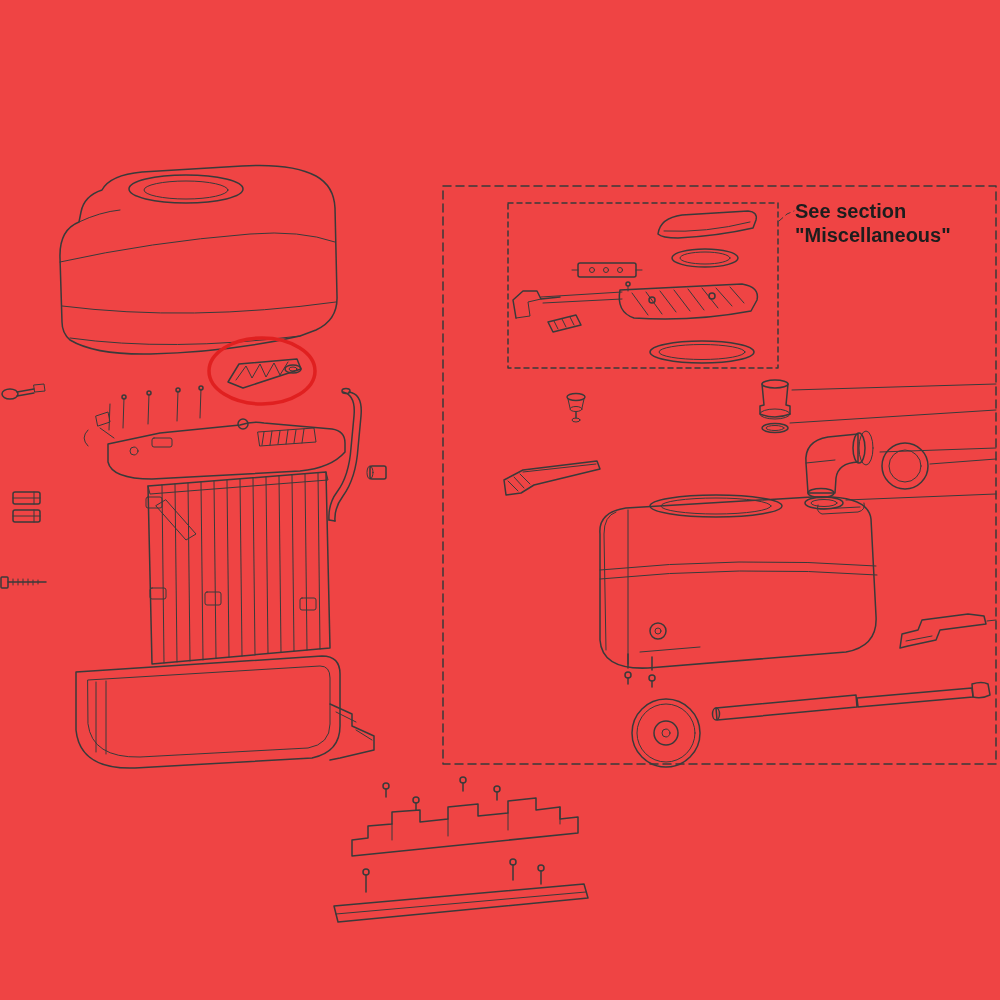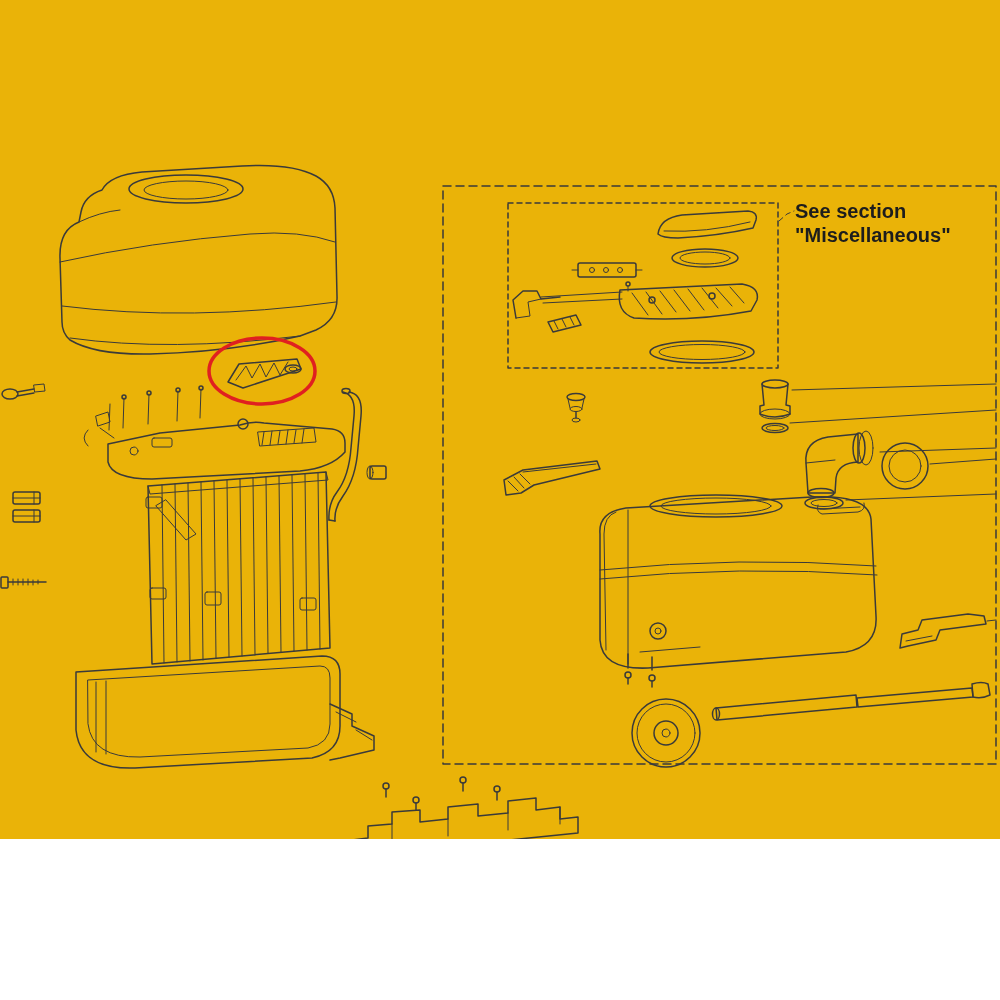--- a/index.html
+++ b/index.html
@@ -1,16 +1,16 @@
 <!DOCTYPE html>
 <html><head>
 <meta charset="utf-8">
 <style>
   html,body{margin:0;padding:0;background:#ffffff;}
-  .stage{position:relative;width:1000px;height:839px;background:#eab308;overflow:hidden;
+  .stage{position:relative;width:1000px;height:1000px;background:#ef4444;overflow:hidden;
          font-family:"Liberation Sans",sans-serif;}
   svg{display:block;}
   .ln{stroke:#3a3a3a;stroke-width:1.5;fill:none;stroke-linecap:round;stroke-linejoin:round;}
   .thin{stroke-width:1;}
   .dash{stroke-dasharray:8 5;}
   .dash2{stroke-dasharray:5 4;}
   .lbl{font-family:"Liberation Sans",sans-serif;font-weight:bold;font-size:20px;fill:#1d1d1d;}
 </style>
 </head>
 <body>

